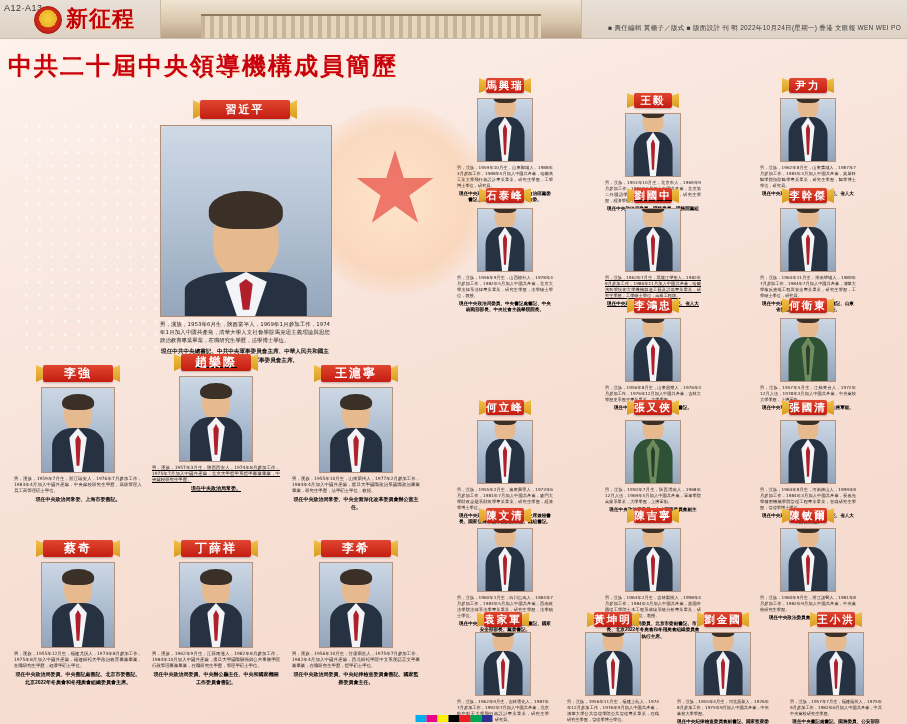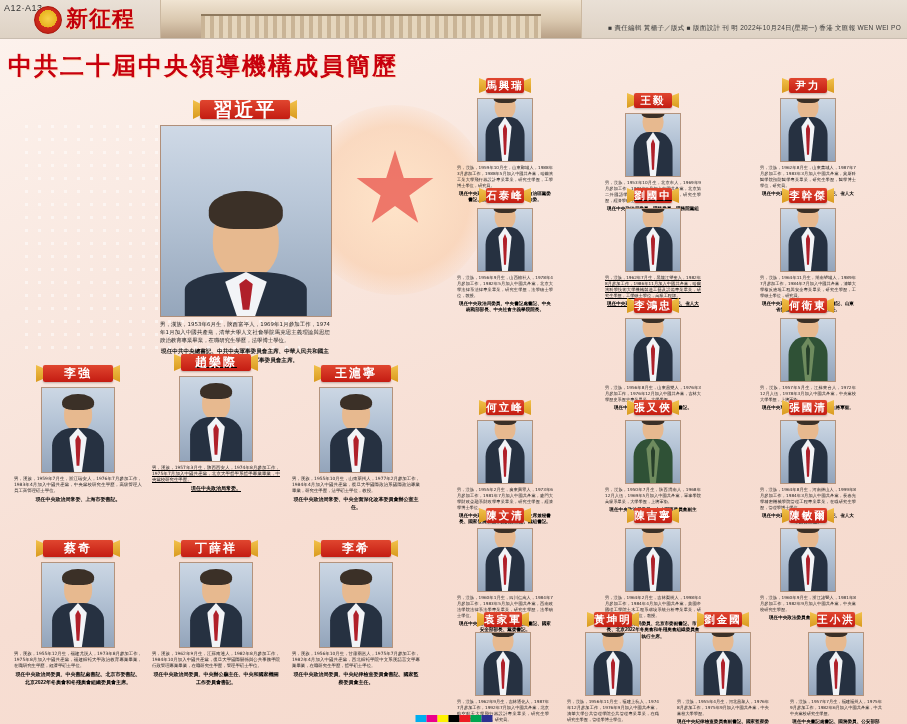--- a/index.html
+++ b/index.html
@@ -134,21 +134,21 @@
   #hero {
     position: absolute;
     left: 160px; top: 100px;
     width: 170px;
   }
   #hero .plaque {
     position: relative;
     left: 40px;
     width: 90px; height: 19px;
     line-height: 19px;
-    font-size: 19px;
+    font-size: 11px;
   }
   #hero .portrait {
     margin-top: 6px;
     width: 170px; height: 190px;
     border: 1px solid #b08f7a;
     background: linear-gradient(180deg, #cfd9e6 0%, #b9c7d8 40%, #95a6bb 100%);
     position: relative;
     overflow: hidden;
   }
   #hero .bio {

